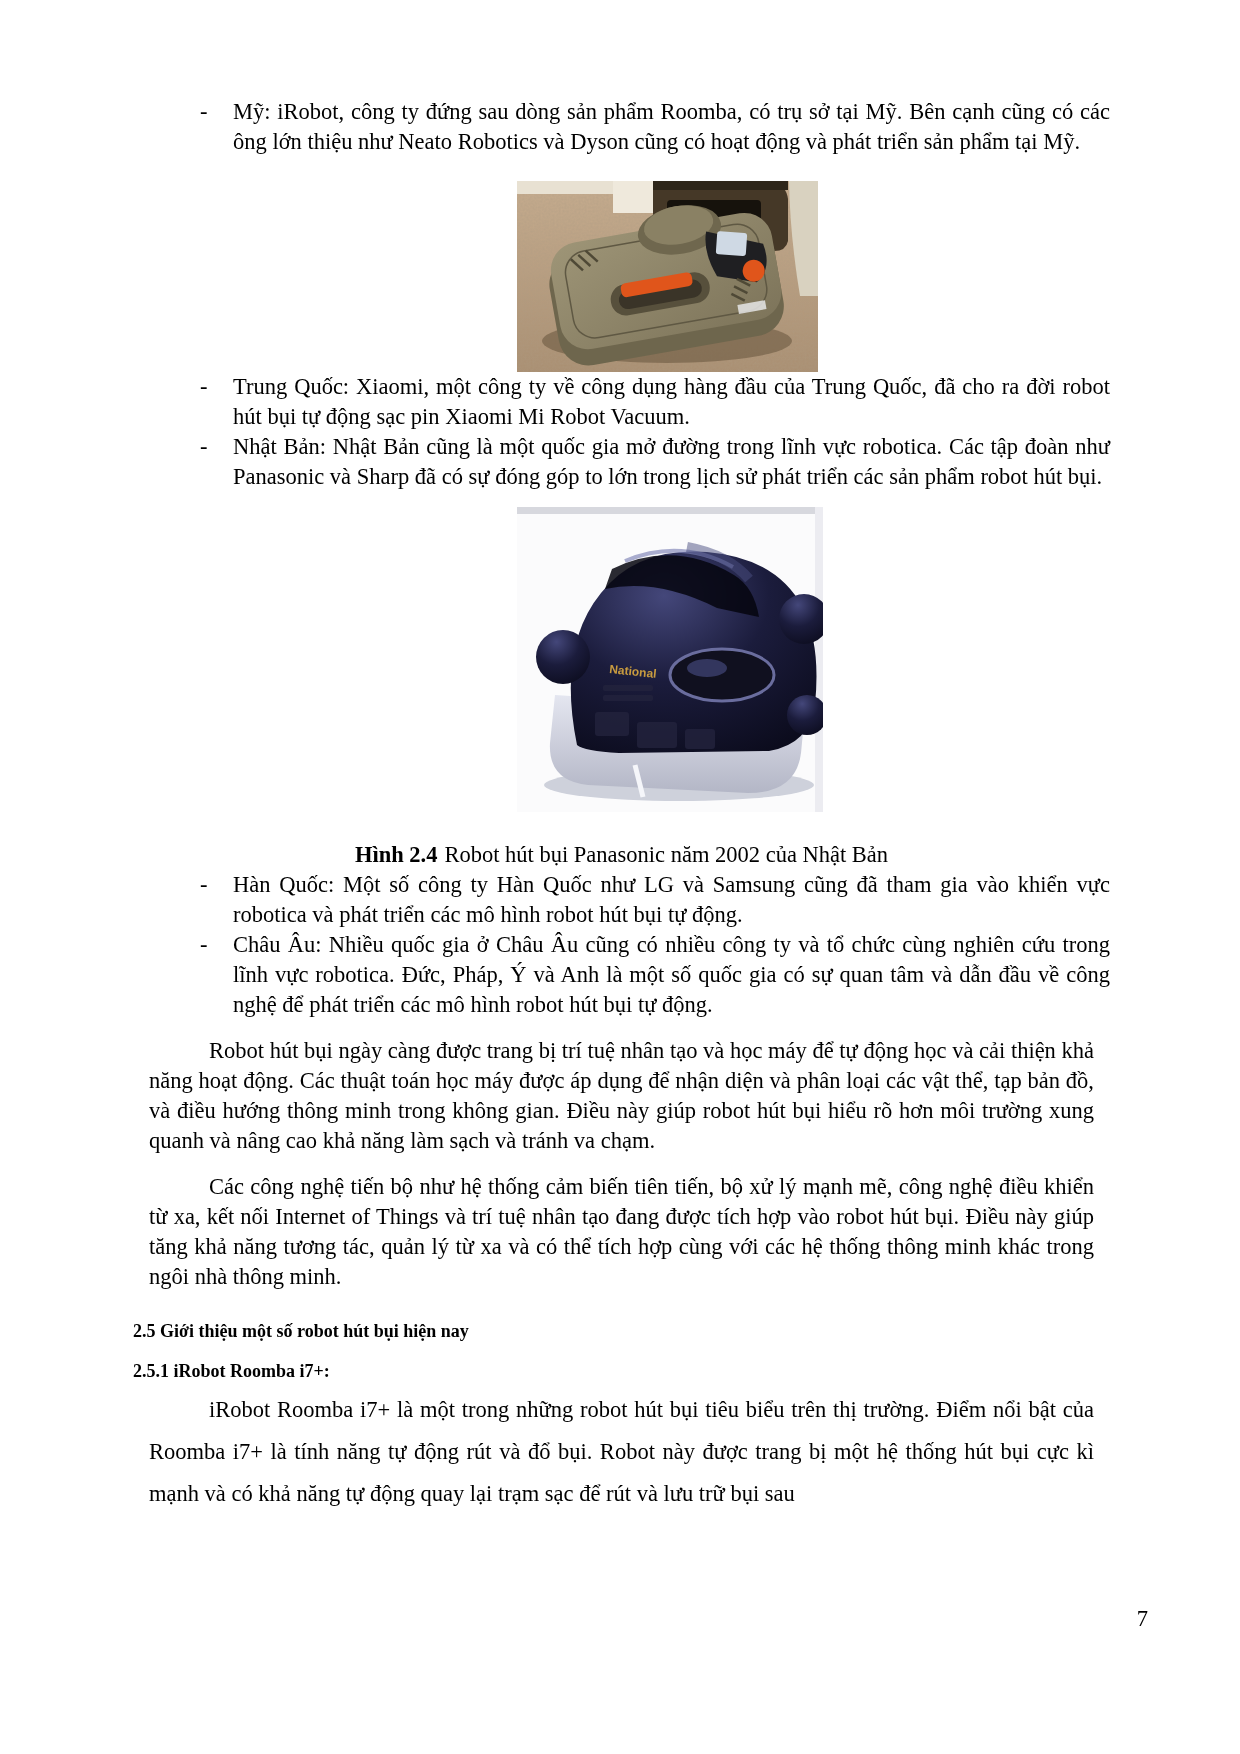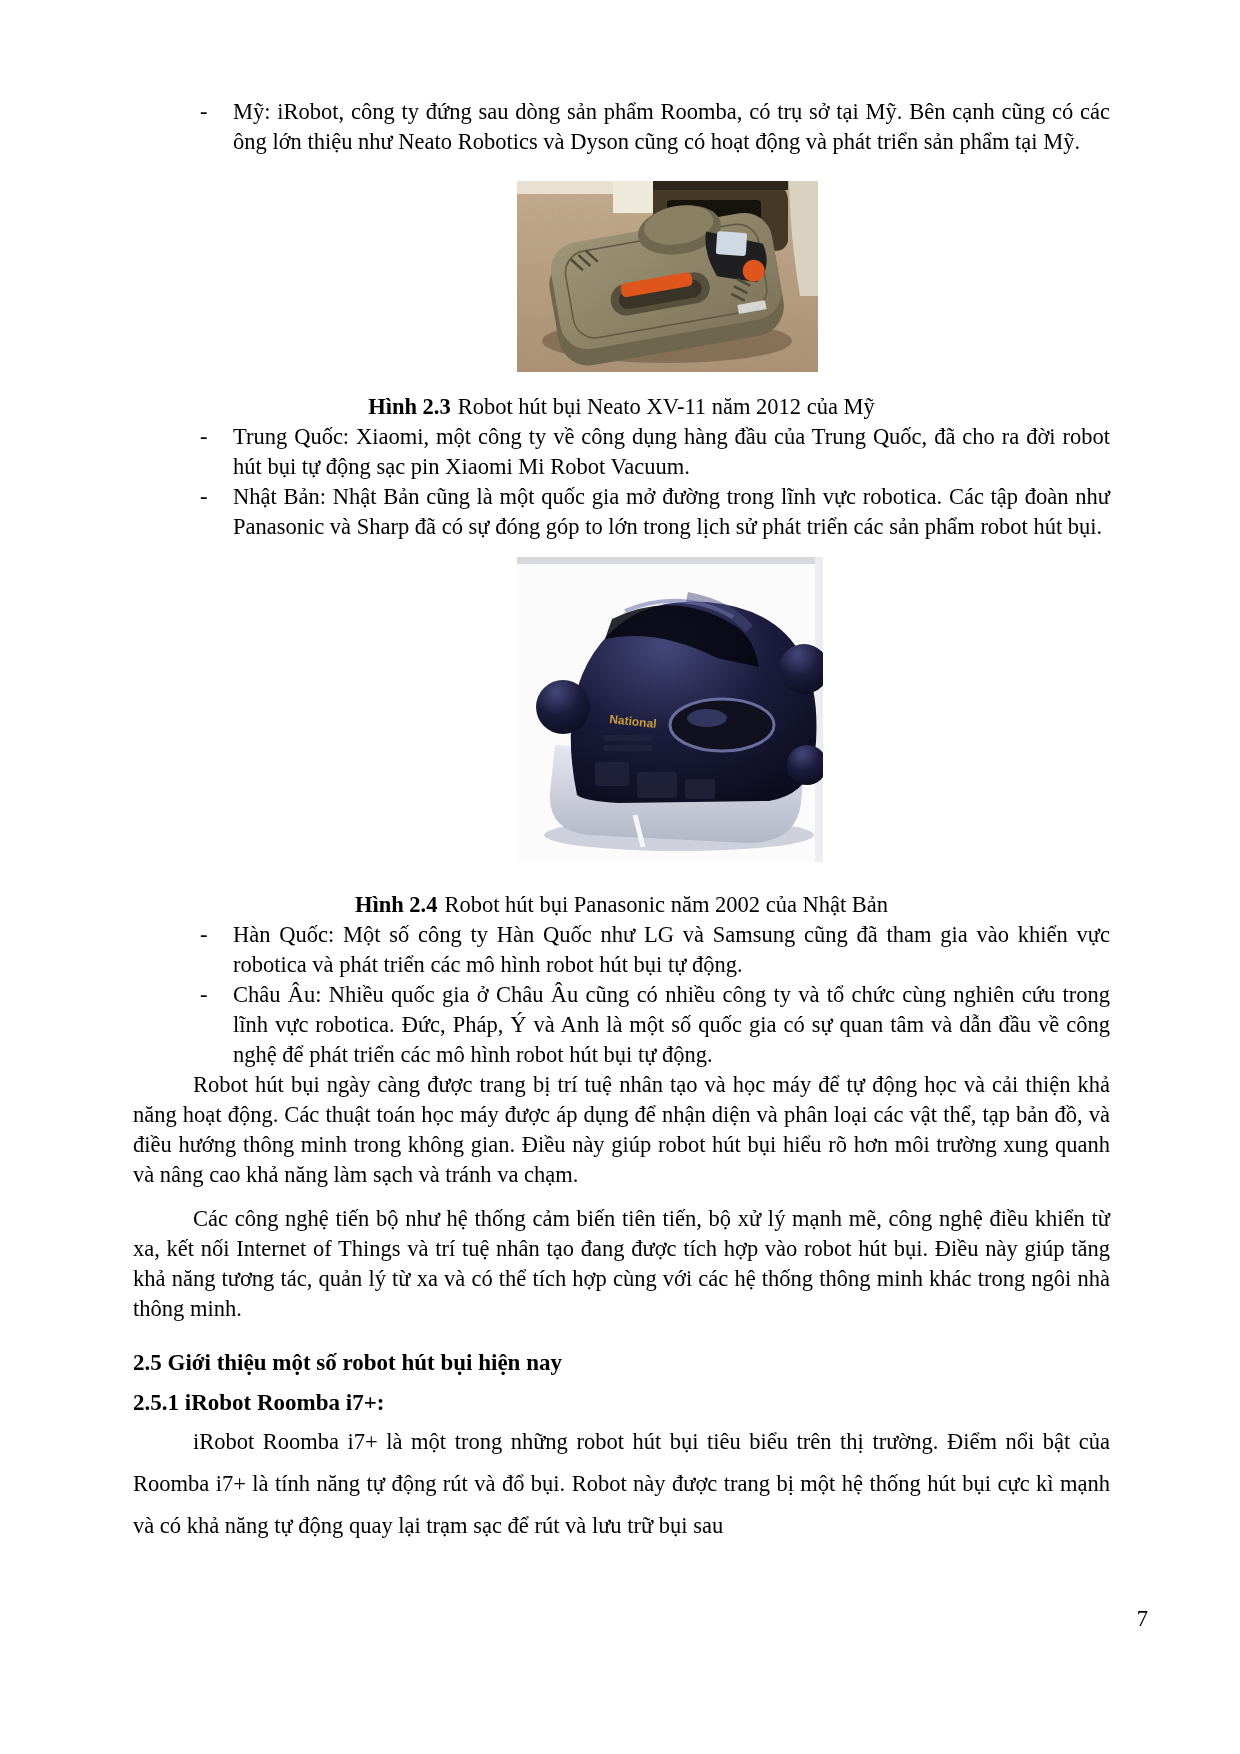--- a/index.html
+++ b/index.html
@@ -20,23 +20,23 @@
   ul.blist .marker{flex:0 0 33px;}
   ul.blist .btext{flex:1;text-align:justify;}
   figure{margin:0;padding:0;}
   .fig-neato{margin:24px 0 0 384px;width:301px;height:191px;}
   .fig-pana{margin:15px 0 0 384px;width:306px;height:305px;}
   .caption{text-align:center;line-height:30px;}
   .caption-1{margin-top:20px;}
   .caption-2{margin-top:28px;}
   .caption b{margin-right:7px;}
   .list-after-caption{margin-top:8px;}
-  .para{margin:0;text-align:justify;line-height:30px;text-indent:60px;}
+  .para{margin:16px;text-align:justify;line-height:30px;text-indent:60px;}
   .para-tech{margin-top:14px;}
-  .heading{font-weight:bold;font-size:23px;line-height:30px;margin:24px 0 0 0;}
+  .heading{font-weight:bold;font-size:18px;line-height:30px;margin:24px 0 0 0;}
   .heading-sub{margin-top:10px;}
   .para-roomba{line-height:42px;margin-top:3px;}
   .page-num{position:absolute;right:92px;top:1604px;line-height:30px;}
   svg{display:block;}
 </style>
 </head>
 <body>
 
 <div class="page">
 
@@ -91,23 +91,20 @@
         </g>
         <g stroke="#4f4936" stroke-width="2.5">
           <path d="M212,124 l12,9"></path>
             <path d="M216,117 l12,9"></path>
             <path d="M220,110 l12,9"></path>
         </g>
         <rect x="216" y="136" width="28" height="9" fill="#e6e6e6" opacity="0.85"></rect>
       </g>
     </svg>
   </figure>
-  <div class="caption caption-1">
-    <b>Hình 2.3</b><span>Robot hút bụi Neato XV-11 năm 2012 của Mỹ</span>
-  </div>
 
   <ul class="blist list-after-caption">
     <li>
       <span class="marker">-</span>
       <span class="btext">Trung Quốc: Xiaomi, một công ty về công dụng hàng đầu của Trung Quốc, đã cho ra đời robot hút bụi tự động sạc pin Xiaomi Mi Robot Vacuum.</span>
     </li>
     <li>
       <span class="marker">-</span>
       <span class="btext">Nhật Bản: Nhật Bản cũng là một quốc gia mở đường trong lĩnh vực robotica. Các tập đoàn như Panasonic và Sharp đã có sự đóng góp to lớn trong lịch sử phát triển các sản phẩm robot hút bụi.</span>
     </li>

